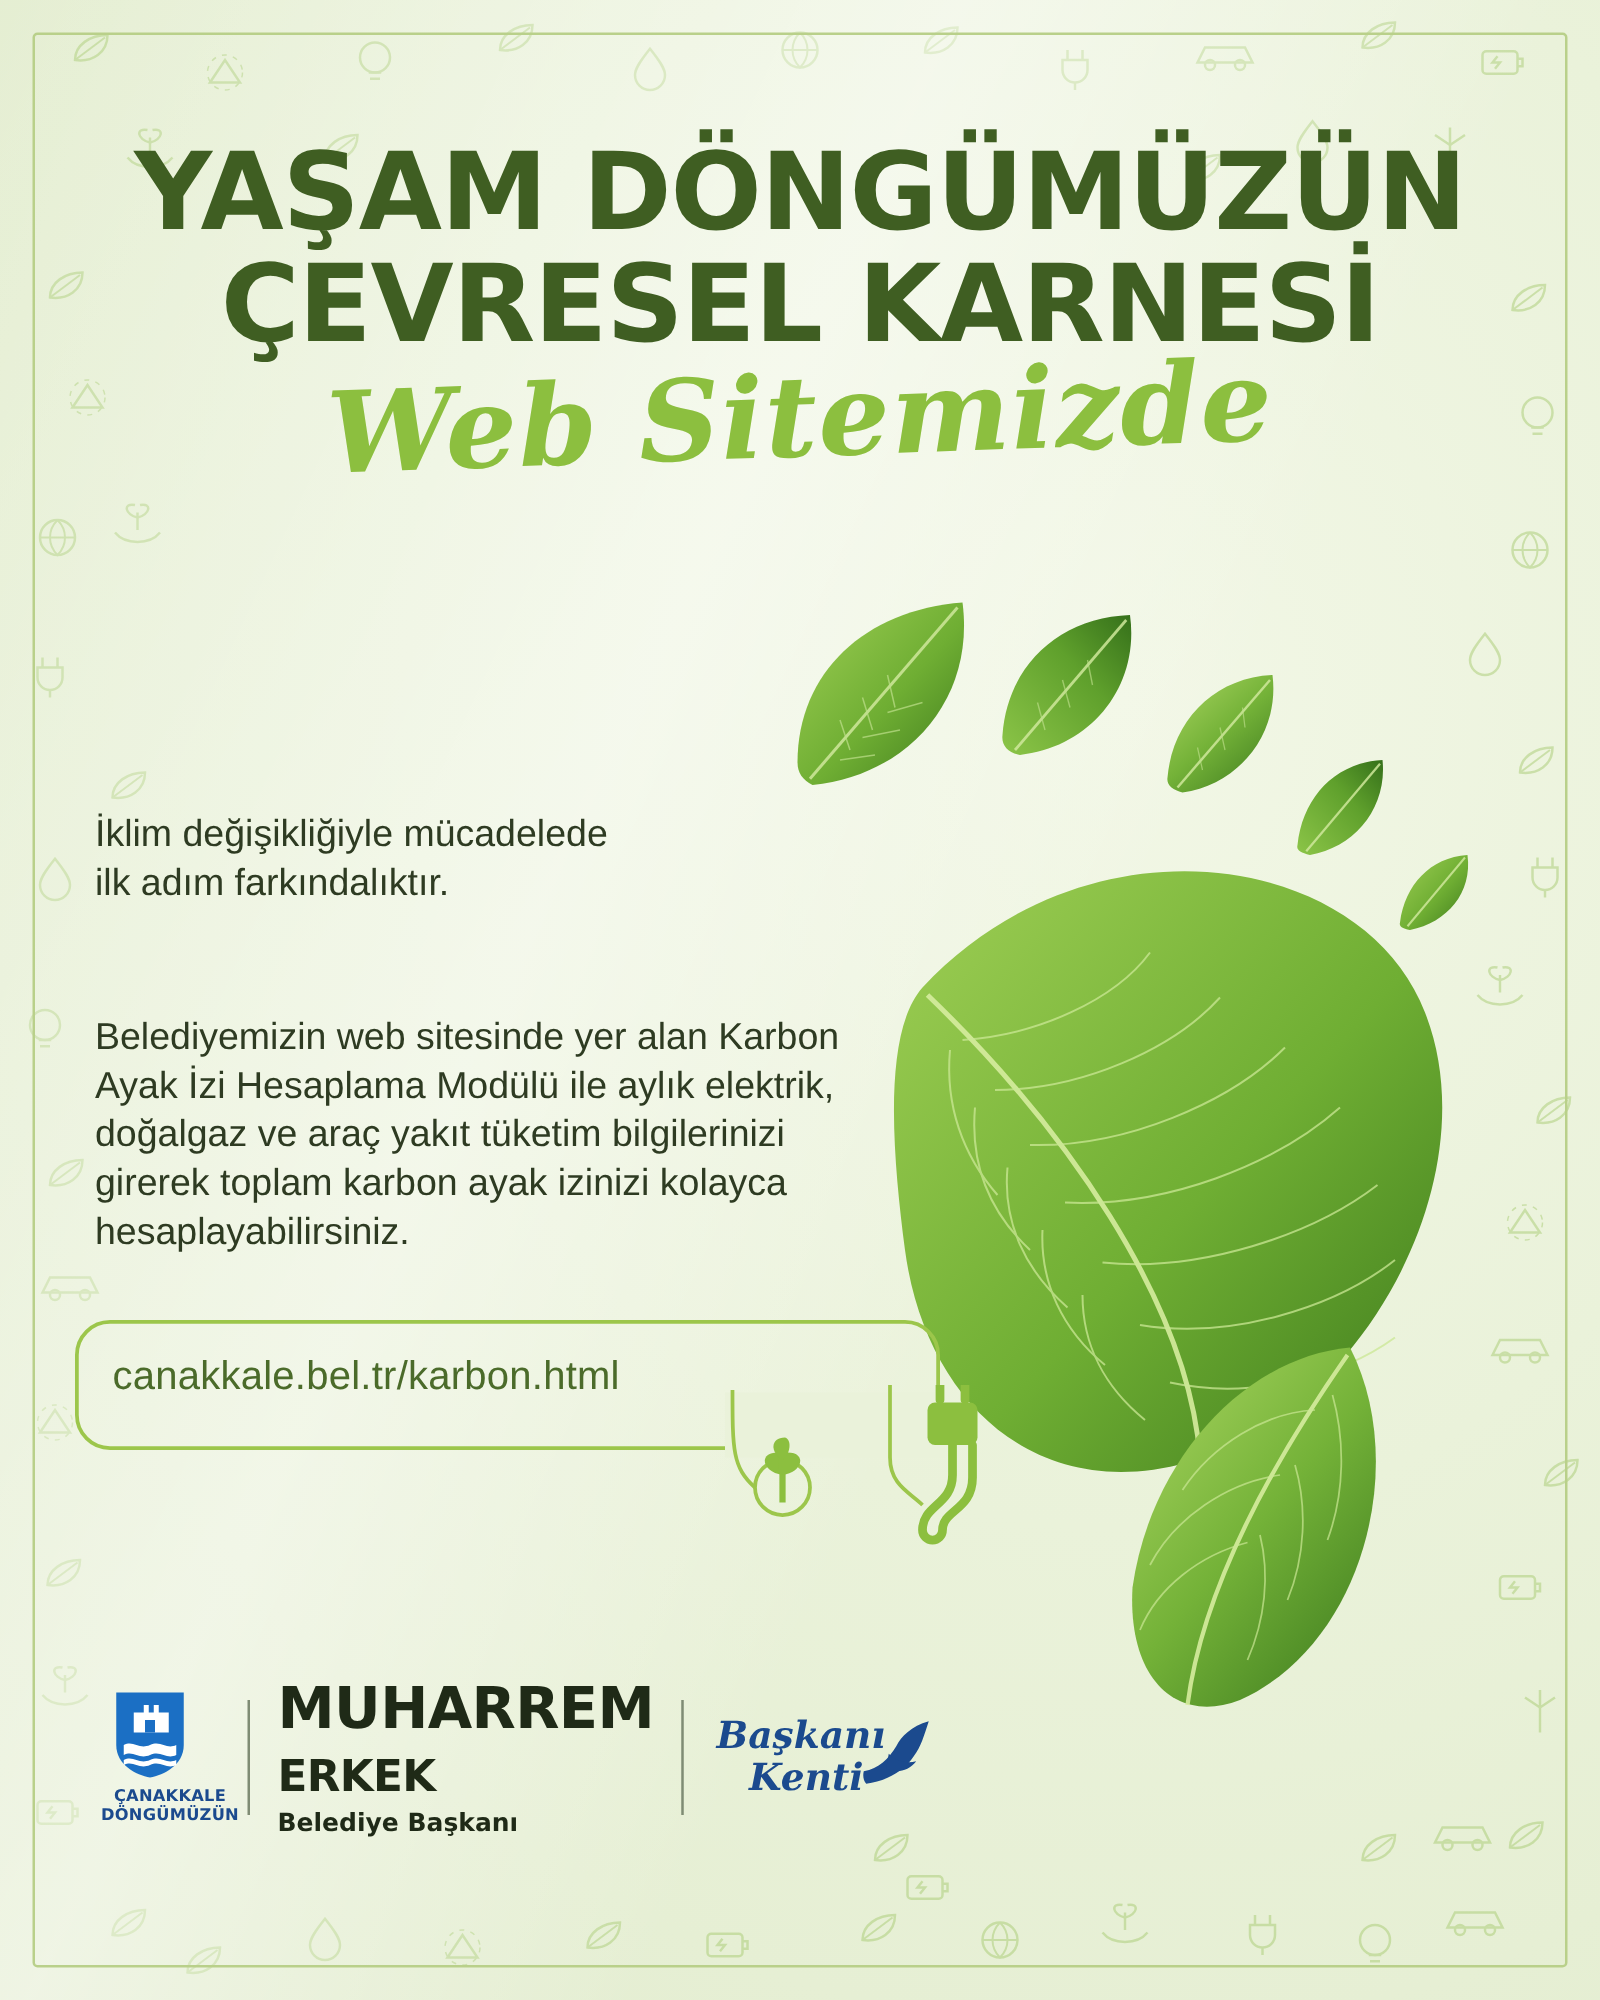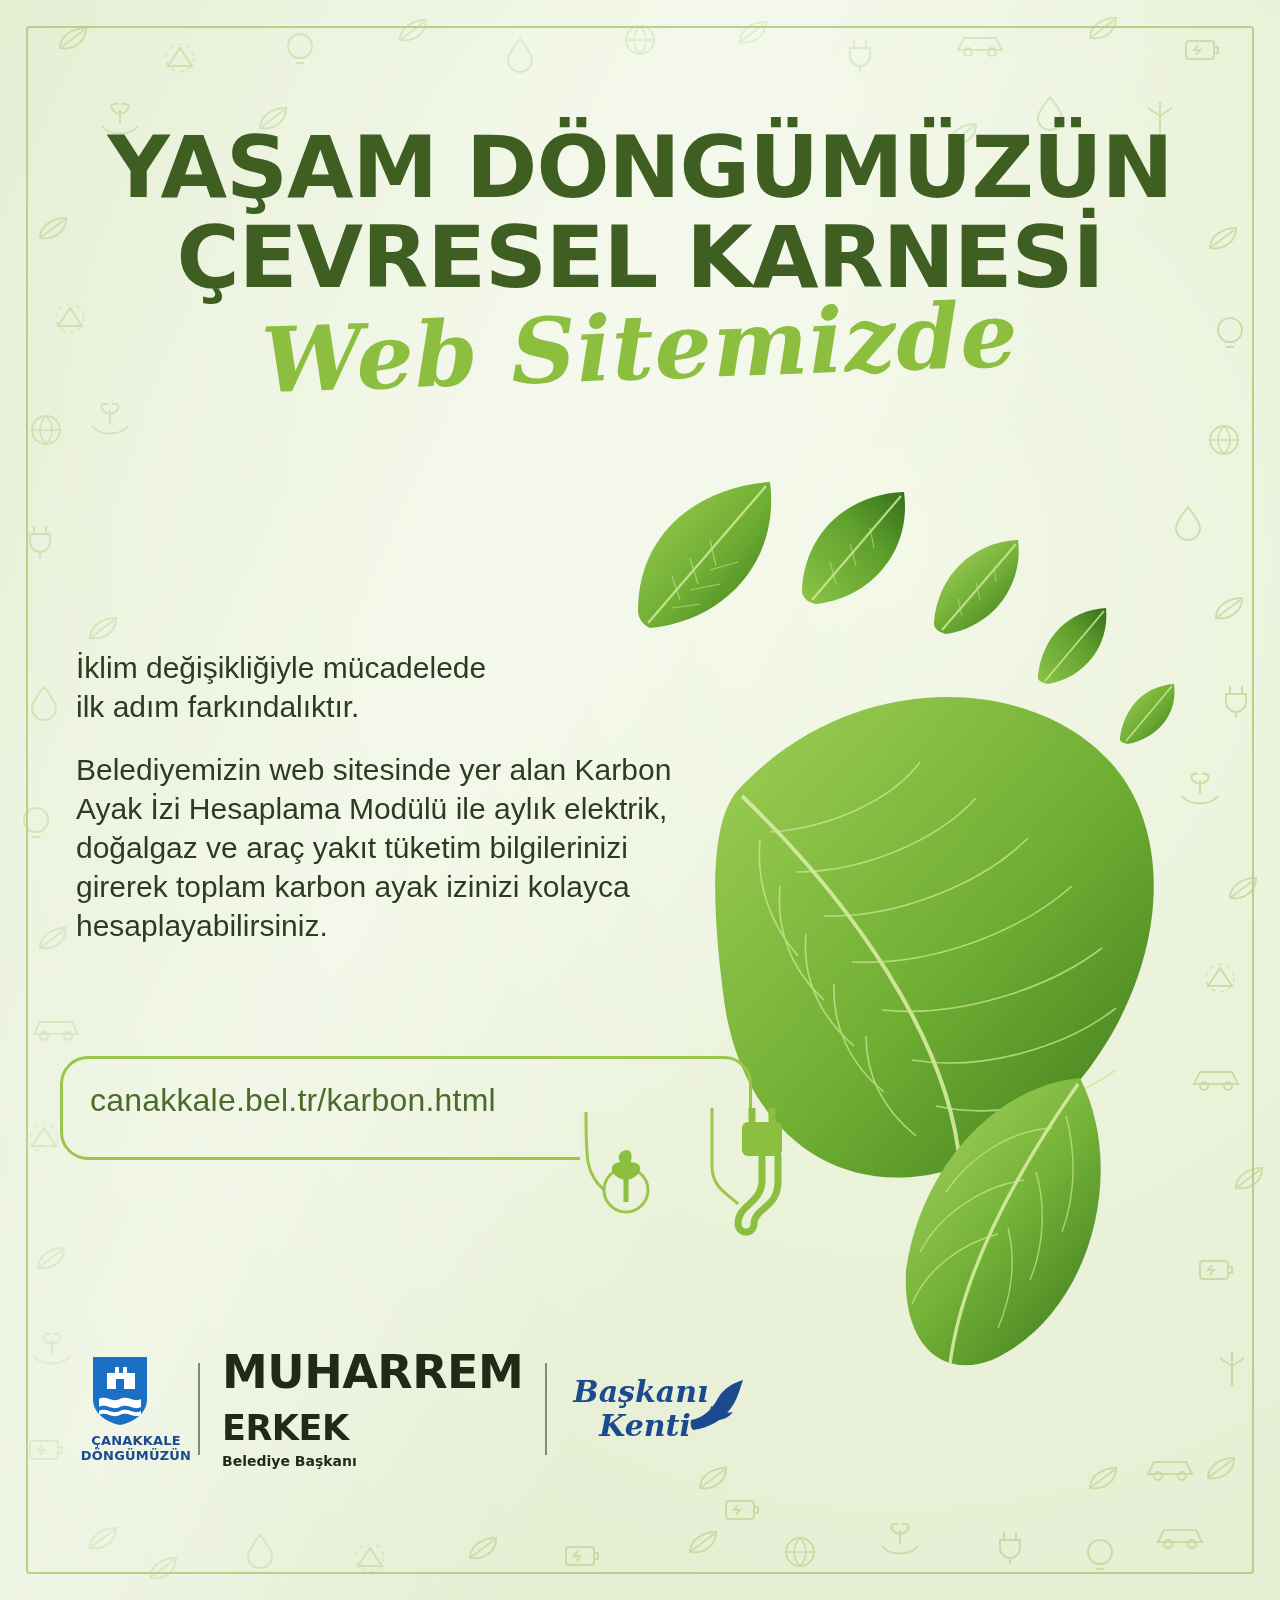--- a/index.html
+++ b/index.html
@@ -46,21 +46,21 @@
     right: 26px;
     bottom: 26px;
     border: 2px solid #b9d08a;
     border-radius: 4px;
     pointer-events: none;
   }
 
   
   .headline {
     position: absolute;
-    top: 125px;
+    top: 112px;
     left: 0;
     width: 1280px;
     text-align: center;
     z-index: 6;
   }
   .headline .line1,
   .headline .line2 {
     font-family: "DejaVu Sans", sans-serif;
     font-weight: 700;
     color: #3f5e22;
@@ -93,21 +93,21 @@
     z-index: 6;
   }
   .copy p {
     margin: 0;
     color: #2e3b22;
     font-size: 30px;
     line-height: 1.30;
     font-family: "Liberation Sans", sans-serif;
   }
   .copy .para-lead {
-    margin-bottom: 24px;
+    margin-bottom: 84px;
   }
 
   
   .url-block {
     position: absolute;
     left: 60px;
     top: 1056px;
     z-index: 7;
     width: 700px;
     height: 140px;
@@ -199,21 +199,21 @@
     font-family: "DejaVu Sans", sans-serif;
     font-weight: 700;
     font-size: 35px;
     color: #1f2a17;
     letter-spacing: -0.5px;
     margin-top: 16px;
   }
   .mayor .m3 {
     font-family: "DejaVu Sans", sans-serif;
     font-weight: 700;
-    font-size: 14px;
+    font-size: 20px;
     color: #1f2a17;
     margin-top: 8px;
   }
   .peace {
     position: relative;
     width: 180px;
     height: 90px;
   }
   .peace .p1 {
     position: absolute;

